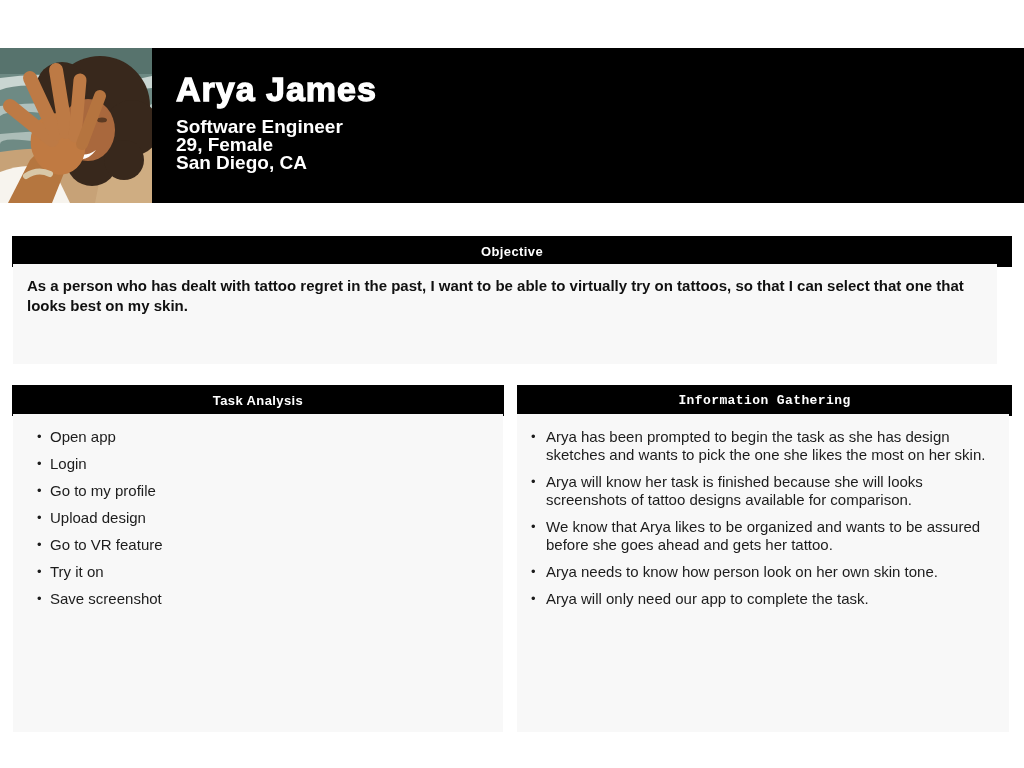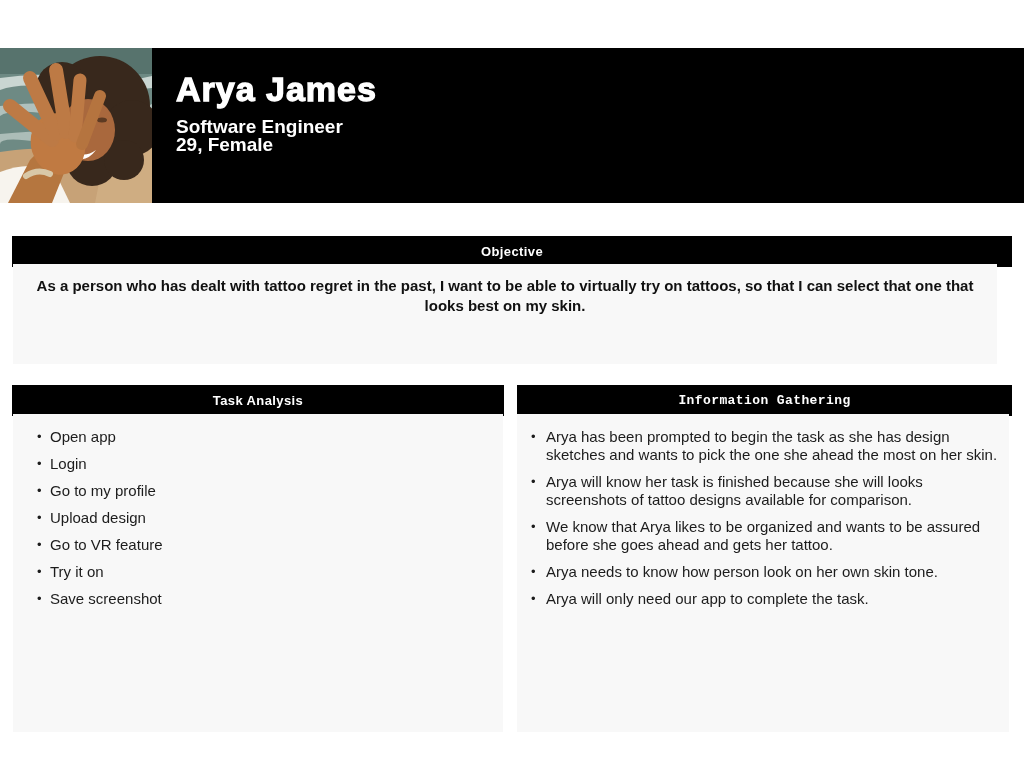--- a/index.html
+++ b/index.html
@@ -58,21 +58,20 @@
   .info-bar      { left: 517px; top: 337px; width: 495px; font-family: Liberation Mono, monospace; }
 
   
   .panel {
     position: absolute;
     background: #f8f8f8;
   }
   .objective-panel {
     left: 13px; top: 216px; width: 984px; height: 100px;
     padding: 12px 14px;
-    text-align: center;
   }
   .objective-panel p {
     margin: 0;
     font-size: 15px; font-weight: 700;
     line-height: 20px;
     color: #111111;
   }
   .task-panel { left: 13px; top: 366px; width: 490px; height: 318px; padding: 14px 12px; }
   .info-panel { left: 517px; top: 366px; width: 492px; height: 318px; padding: 14px 9px; }
 
@@ -122,20 +121,21 @@
         <line x1="66" y1="84" x2="56" y2="22" stroke="#bd7a45" stroke-width="14" stroke-linecap="round"></line>
         <line x1="75" y1="88" x2="80" y2="32" stroke="#bd7a45" stroke-width="13" stroke-linecap="round"></line>
         <line x1="82" y1="96" x2="100" y2="48" stroke="#b5743f" stroke-width="12" stroke-linecap="round"></line>
         <path d="M26 128 Q 38 120 50 126" stroke="#d8c8a8" stroke-width="6" fill="none" stroke-linecap="round"></path>
       </svg>
     </div>
     <div class="id-block">
       <h1 class="persona-name">Arya James</h1>
       <div class="persona-sub">Software Engineer</div>
       <div class="persona-sub">29, Female</div>
+      <div class="persona-sub">San Diego, CA</div>
     </div>
   </div>
 
   <div class="bar objective-bar">
     <span>Objective</span>
   </div>
   <section class="panel objective-panel">
     <p>As a person who has dealt with tattoo regret in the past, I want to be able to virtually try on tattoos, so that I can select that one that looks best on my skin.</p>
   </section>
 
@@ -175,21 +175,21 @@
     </ul>
   </section>
 
   <div class="bar info-bar">
     <span>Information Gathering</span>
   </div>
   <section class="panel info-panel">
     <ul class="bullet-list">
       <li>
           <span class="dot">•</span>
-          <span>Arya has been prompted to begin the task as she has design sketches and wants to pick  the one she ahead the most on her skin.</span>
+          <span>Arya has been prompted to begin the task as she has design sketches and wants to pick  the one she likes the most on her skin.</span>
         </li>
       <li>
           <span class="dot">•</span>
           <span>Arya will know her task is finished because she will looks screenshots of tattoo designs available for comparison.</span>
         </li>
       <li>
           <span class="dot">•</span>
           <span>We know that Arya likes to be organized and wants to be assured before she goes ahead and gets her tattoo.</span>
         </li>
       <li>

